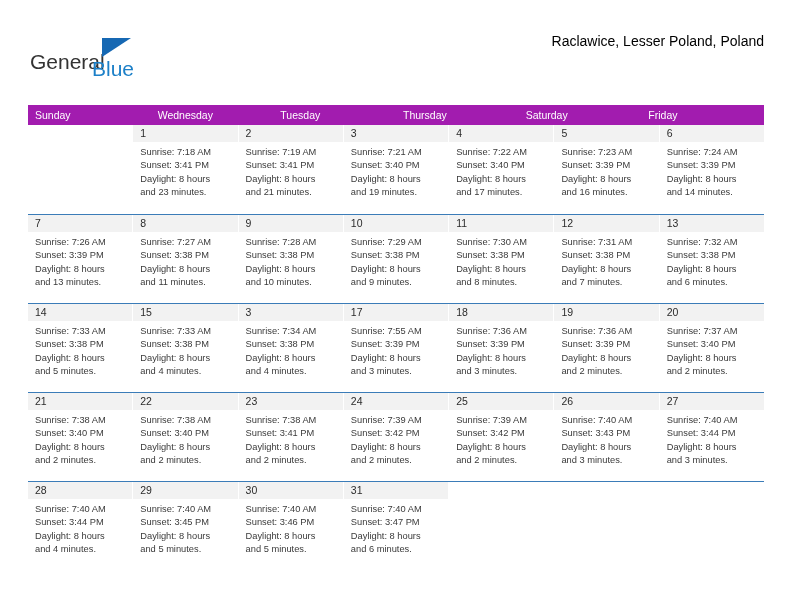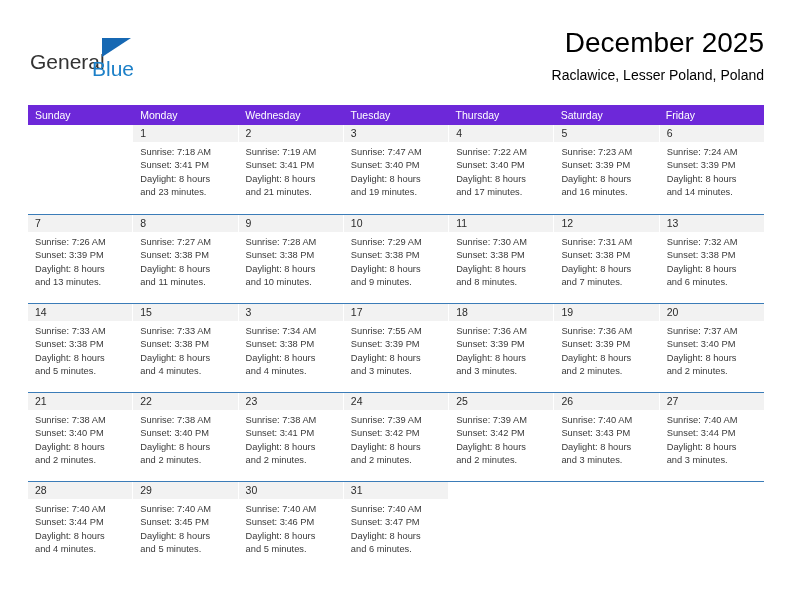--- a/index.html
+++ b/index.html
@@ -85,21 +85,21 @@
 
   
   .calendar {
     position: absolute;
     left: 28px;
     top: 105px;
     width: 736px;
   }
   .weekdays {
     display: flex;
-    background: #6d28d9;
+    background: #a21caf;
     height: 20px;
   }
   .weekday {
     flex: 1 1 0;
     color: #ffffff;
     font-size: 10.5px;
     line-height: 20px;
     padding-left: 7px;
     box-sizing: border-box;
     white-space: nowrap;
@@ -149,30 +149,28 @@
 
   <div class="top">
 
     <div class="logo">
       <span class="logo-general">General</span>
       <span class="logo-tri"></span>
       <span class="logo-blue">Blue</span>
     </div>
 
     <div class="title-wrap">
-      <div class="cal-title">December 2025</div>
       <div class="cal-subtitle">Raclawice, Lesser Poland, Poland</div>
     </div>
 
   </div>
 
   <div class="calendar">
     <div class="weekdays" id="weekday-row">
         <div class="weekday">Sunday</div>
-        <div class="weekday">Monday</div>
         <div class="weekday">Wednesday</div>
         <div class="weekday">Tuesday</div>
         <div class="weekday">Thursday</div>
         <div class="weekday">Saturday</div>
         <div class="weekday">Friday</div>
       </div>
     <div id="weeks-container">
         <div class="week">
           <div class="day blank">
             <div class="daynum"></div>
@@ -192,21 +190,21 @@
             <div class="dayinfo">
               <div>Sunrise: 7:19 AM</div>
               <div>Sunset: 3:41 PM</div>
               <div>Daylight: 8 hours</div>
               <div>and 21 minutes.</div>
             </div>
           </div>
           <div class="day">
             <div class="daynum">3</div>
             <div class="dayinfo">
-              <div>Sunrise: 7:47 AM</div>
+              <div>Sunrise: 7:21 AM</div>
               <div>Sunset: 3:40 PM</div>
               <div>Daylight: 8 hours</div>
               <div>and 19 minutes.</div>
             </div>
           </div>
           <div class="day">
             <div class="daynum">4</div>
             <div class="dayinfo">
               <div>Sunrise: 7:22 AM</div>
               <div>Sunset: 3:40 PM</div>

